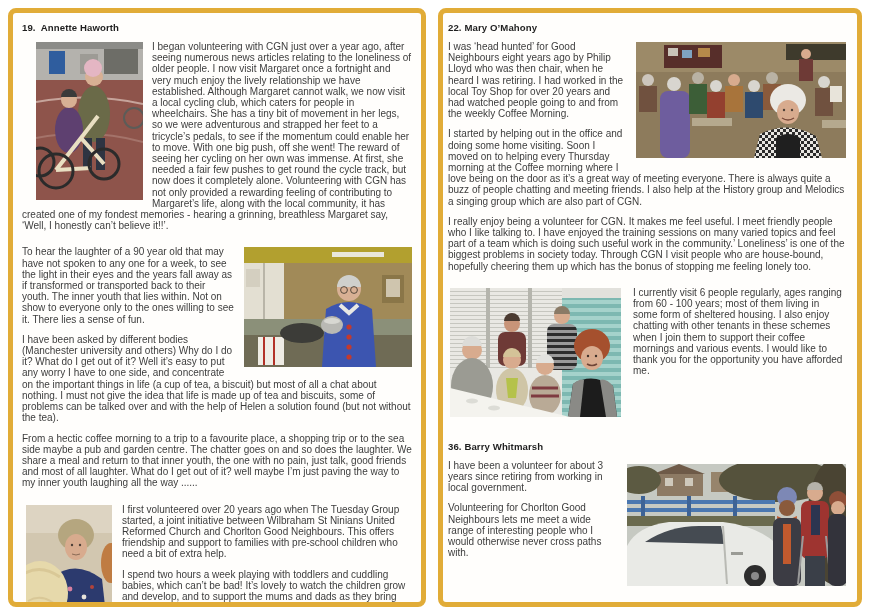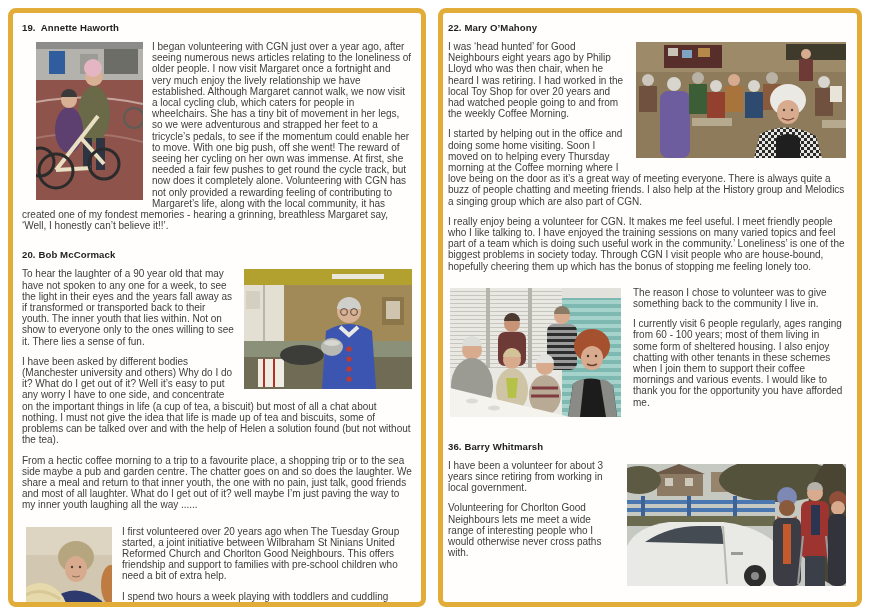--- a/index.html
+++ b/index.html
@@ -56,21 +56,20 @@
           <path d="M20 128 L45 96 L68 122 M45 96 L62 74 M20 128 L55 126" stroke="#e9dfc2" stroke-width="4" fill="none"></path>
           <circle cx="20" cy="129" r="17" fill="none" stroke="#2b2b2b" stroke-width="3"></circle>
           <circle cx="68" cy="122" r="15" fill="none" stroke="#2b2b2b" stroke-width="3"></circle>
           <circle cx="4" cy="120" r="14" fill="none" stroke="#2b2b2b" stroke-width="3"></circle>
         </svg>
       </div>
       <p class="bt">I began volunteering with CGN just over a year ago, after seeing numerous news articles relating to the loneliness of older people. I now visit Margaret once a fortnight and very much enjoy the lively relationship we have established. Although Margaret cannot walk, we now visit a local cycling club, which caters for people in wheelchairs. She has a tiny bit of movement in her legs, so we were adventurous and strapped her feet to a tricycle’s pedals, to see if the momentum could enable her to move. With one big push, off she went! The reward of seeing her cycling on her own was immense. At first, she needed a fair few pushes to get round the cycle track, but now does it completely alone. Volunteering with CGN has not only provided a rewarding feeling of contributing to Margaret’s life, along with the local community, it has created one of my fondest memories - hearing a grinning, breathless Margaret say, ‘Well, I honestly can’t believe it!!’.</p>
     </section>
 
     <section class="sec">
-      <h3 class="sec-h">20. Bob McCormack</h3>
       <div class="photo fr ph-bob">
         <svg viewBox="0 0 168 120" preserveAspectRatio="none">
           <rect width="168" height="120" fill="#a18a58"></rect>
           <rect width="168" height="16" fill="#b2a02f"></rect>
           <rect x="88" y="5" width="52" height="5" fill="#e9e7db"></rect>
           <rect x="0" y="16" width="40" height="60" fill="#e3dfd2"></rect>
           <line x1="20" y1="16" x2="20" y2="76" stroke="#b9b5a8" stroke-width="2"></line>
           <rect x="2" y="22" width="14" height="18" fill="#d4cfc0"></rect>
           <rect x="138" y="28" width="22" height="28" fill="#8a7648"></rect>
           <rect x="142" y="32" width="14" height="18" fill="#cfc5ae"></rect>
@@ -231,21 +230,20 @@
           <circle cx="146" cy="68" r="1.2" fill="#3d3028"></circle>
           <path d="M137 76 Q142 79 147 76" stroke="#6e4436" stroke-width="1.5" fill="none"></path>
           <path d="M118 129 L123 96 Q142 84 163 98 L167 129 Z" fill="#1c1c1c"></path>
           <path d="M118 129 L123 96 Q130 90 134 92 L130 129 Z" fill="#8a8a86"></path>
           <path d="M167 129 L163 98 Q156 90 150 92 L156 129 Z" fill="#8a8a86"></path>
           <path d="M0 100 L120 129 L0 129 Z" fill="#f4f3ee"></path>
           <ellipse cx="22" cy="113" rx="6" ry="2.5" fill="#dcdcd6"></ellipse>
           <ellipse cx="44" cy="120" rx="6" ry="2.5" fill="#dcdcd6"></ellipse>
         </svg>
       </div>
-      <p class="bt">The reason I chose to volunteer was to give something back to the community I live in.</p>
       <p class="bt">I currently visit 6 people regularly, ages ranging from 60 - 100 years; most of them living in some form of sheltered housing. I also enjoy chatting with other tenants in these schemes when I join them to support their coffee mornings and various events. I would like to thank you for the opportunity you have afforded me.</p>
     </section>
 
     <section class="sec sec-barry">
       <h3 class="sec-h">36. Barry Whitmarsh</h3>
       <div class="photo fr ph-barry">
         <svg viewBox="0 0 219 122" preserveAspectRatio="none">
           <rect width="219" height="122" fill="#c6c9c2"></rect>
           <path d="M26 10 L52 0 L78 10 Z" fill="#6e5a48"></path>
           <rect x="30" y="10" width="46" height="22" fill="#8d7a64"></rect>

